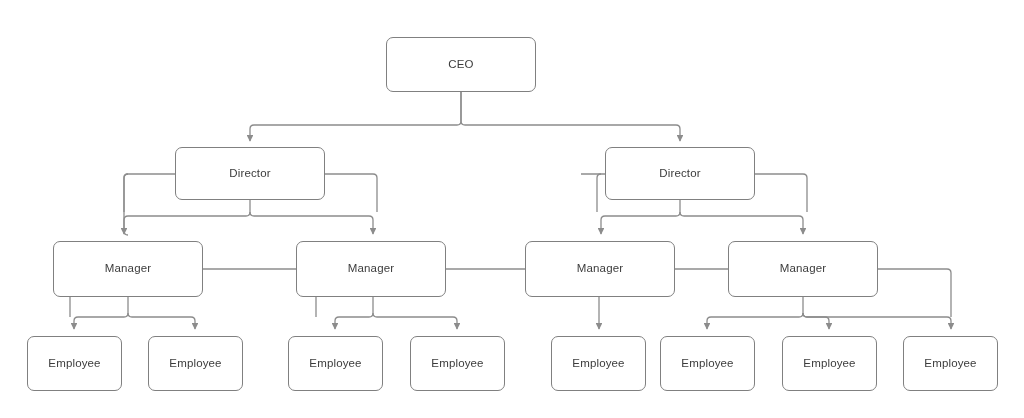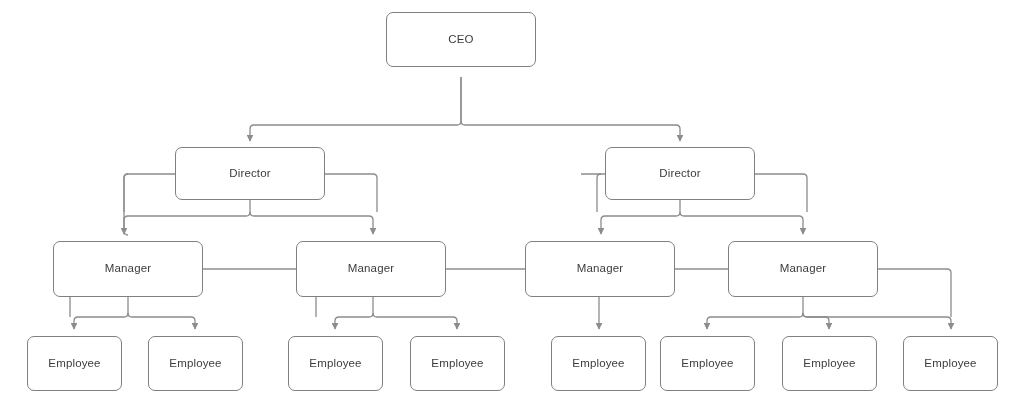--- a/index.html
+++ b/index.html
@@ -107,21 +107,21 @@
       <path d="M 878 269 L 947 269"></path>
       <path d="M 947 269 Q 951 269 951 273 L 951 317"></path>
 
       <path d="M 803 297 L 803 313"></path>
       <path d="M 803 313 Q 803 317 799 317 L 711 317 Q 707 317 707 321 L 707 329" marker-end="url(#arrow)"></path>
       <path d="M 803 313 Q 803 317 807 317 L 825 317 Q 829 317 829 321 L 829 329" marker-end="url(#arrow)"></path>
       <path d="M 803 313 Q 803 317 807 317 L 947 317 Q 951 317 951 321 L 951 329" marker-end="url(#arrow)"></path>
     </g>
   </svg>
 
-  <div class="node ceo" style="left:386px; top:12px; width:150px; height:55px;">
+  <div class="node ceo" style="left:386px; top:37px; width:150px; height:55px;">
     <span class="label">CEO</span>
   </div>
 
   <div class="node director" style="left:175px; top:147px; width:150px; height:53px;">
     <span class="label">Director</span>
   </div>
 
   <div class="node director" style="left:605px; top:147px; width:150px; height:53px;">
     <span class="label">Director</span>
   </div>

